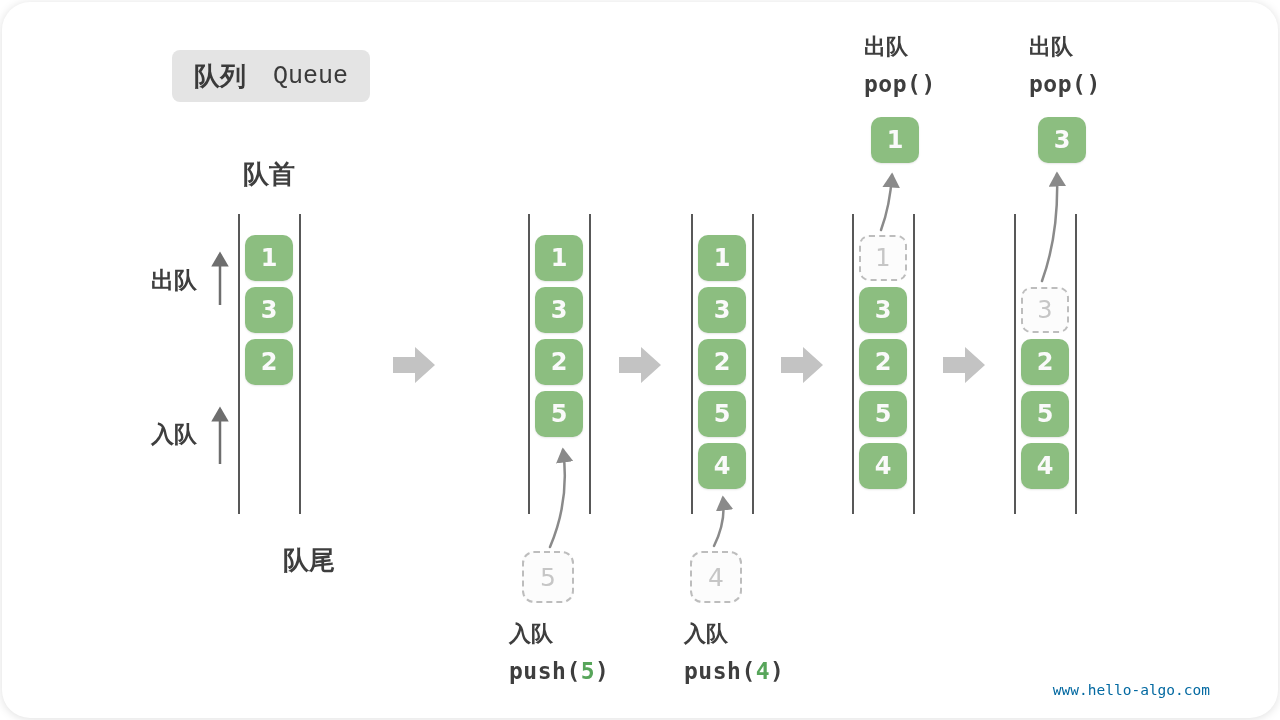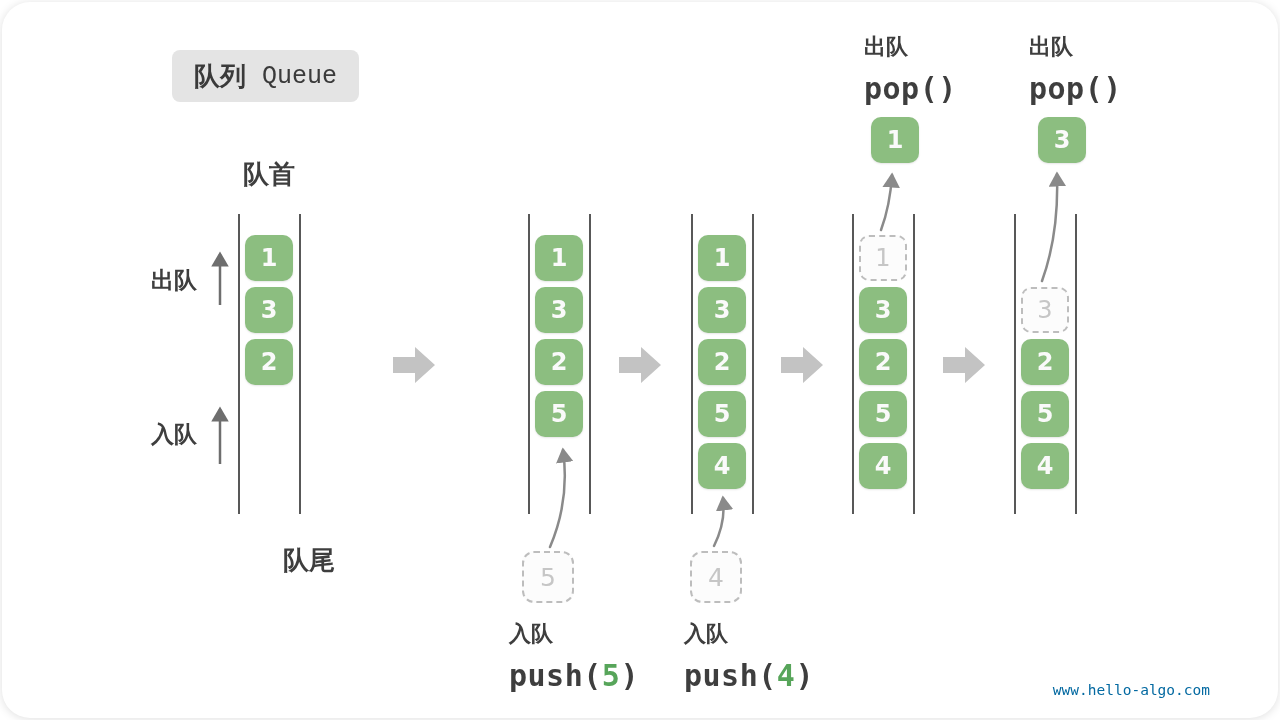--- a/index.html
+++ b/index.html
@@ -1,36 +1,36 @@
 <!DOCTYPE html>
 <html><head>
 <meta charset="utf-8">
 <style>
   html,body{margin:0;padding:0;width:1280px;height:720px;overflow:hidden;background:#fff;
     font-family:"Liberation Sans",sans-serif;}
   .card{position:absolute;left:2px;top:2px;right:2px;bottom:2px;background:#fff;
     border-radius:28px;box-shadow:0 1px 10px rgba(0,0,0,.13);}
   .title-chip{position:absolute;left:170px;top:48px;height:52px;background:#E4E4E4;
-    border-radius:8px;display:flex;align-items:center;padding:0 22px;gap:16px;}
+    border-radius:8px;display:flex;align-items:center;padding:0 22px;gap:27px;}
   .title-zh{font-size:26px;font-weight:700;color:#3A3A3A;}
   .title-en{font-size:25px;color:#3A3A3A;font-family:Liberation Mono, monospace;}
   .cjk{position:absolute;color:#3E3E3E;font-weight:700;}
   .front-rear{font-size:26px;width:62px;text-align:center;}
   .side-label{font-size:23px;}
   .vline{position:absolute;top:212px;height:300px;width:1.5px;background:#585858;}
   .cell{position:absolute;width:48px;height:46px;border-radius:10px;background:#8CBE80;
     color:#FAFAFA;font-size:24px;font-weight:700;display:flex;align-items:center;
     justify-content:center;font-family:"DejaVu Sans","Liberation Sans",sans-serif;
     box-shadow:0 1px 2px rgba(0,0,0,.10);}
   .ghost{background:#FCFCFC;border:2.5px dashed #BDBDBD;color:#C6C6C6;font-weight:400;
     box-sizing:border-box;box-shadow:none;}
   .ghost-in{width:52px;height:52px;font-size:25px;border-radius:12px;}
   .action{position:absolute;}
   .action .zh{font-size:22px;font-weight:700;color:#3E3E3E;display:block;margin-bottom:9px;}
-  .code{font-family:"DejaVu Sans Mono","Liberation Mono",monospace;font-size:30px;
+  .code{font-family:"DejaVu Sans Mono","Liberation Mono",monospace;font-size:23px;
     color:#3E3E3E;font-weight:600;letter-spacing:.5px;}
   .code .arg{color:#57A55A;font-weight:700;}
   .watermark{position:absolute;right:68px;top:680px;font-size:14.5px;color:#0369a1;
     font-family:"DejaVu Sans Mono","Liberation Mono",monospace;white-space:nowrap;}
   svg.overlay{position:absolute;left:0;top:0;pointer-events:none;}
 </style>
 </head>
 <body>
 
 <div class="card">

